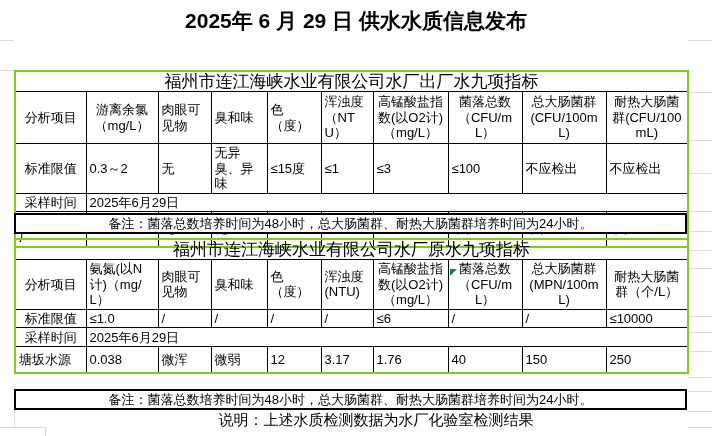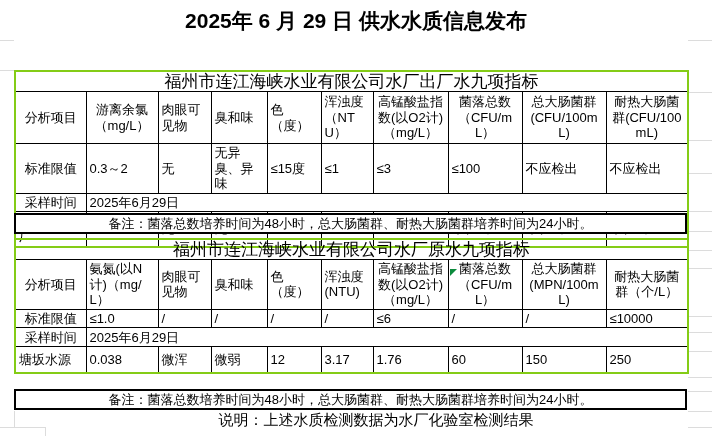--- a/index.html
+++ b/index.html
@@ -165,21 +165,21 @@
     <td colspan="9" class="ar">2025年6月29日</td>
   </tr>
   <tr class="dat">
     <td class="al">塘坂水源</td>
     <td class="al">0.038</td>
     <td class="al">微浑</td>
     <td class="al">微弱</td>
     <td class="al">12</td>
     <td class="al">3.17</td>
     <td class="al">1.76</td>
-    <td class="al">60</td>
+    <td class="al">40</td>
     <td class="al">150</td>
     <td class="al">250</td>
   </tr>
 </tbody>
     </table>
 </div>
 
 <div class="err-tri" style="left:450px;top:269px;background:#0b8a3c"></div>
 
 <div class="remark-box" style="top:389px">备注：菌落总数培养时间为48小时，总大肠菌群、耐热大肠菌群培养时间为24小时。</div>

